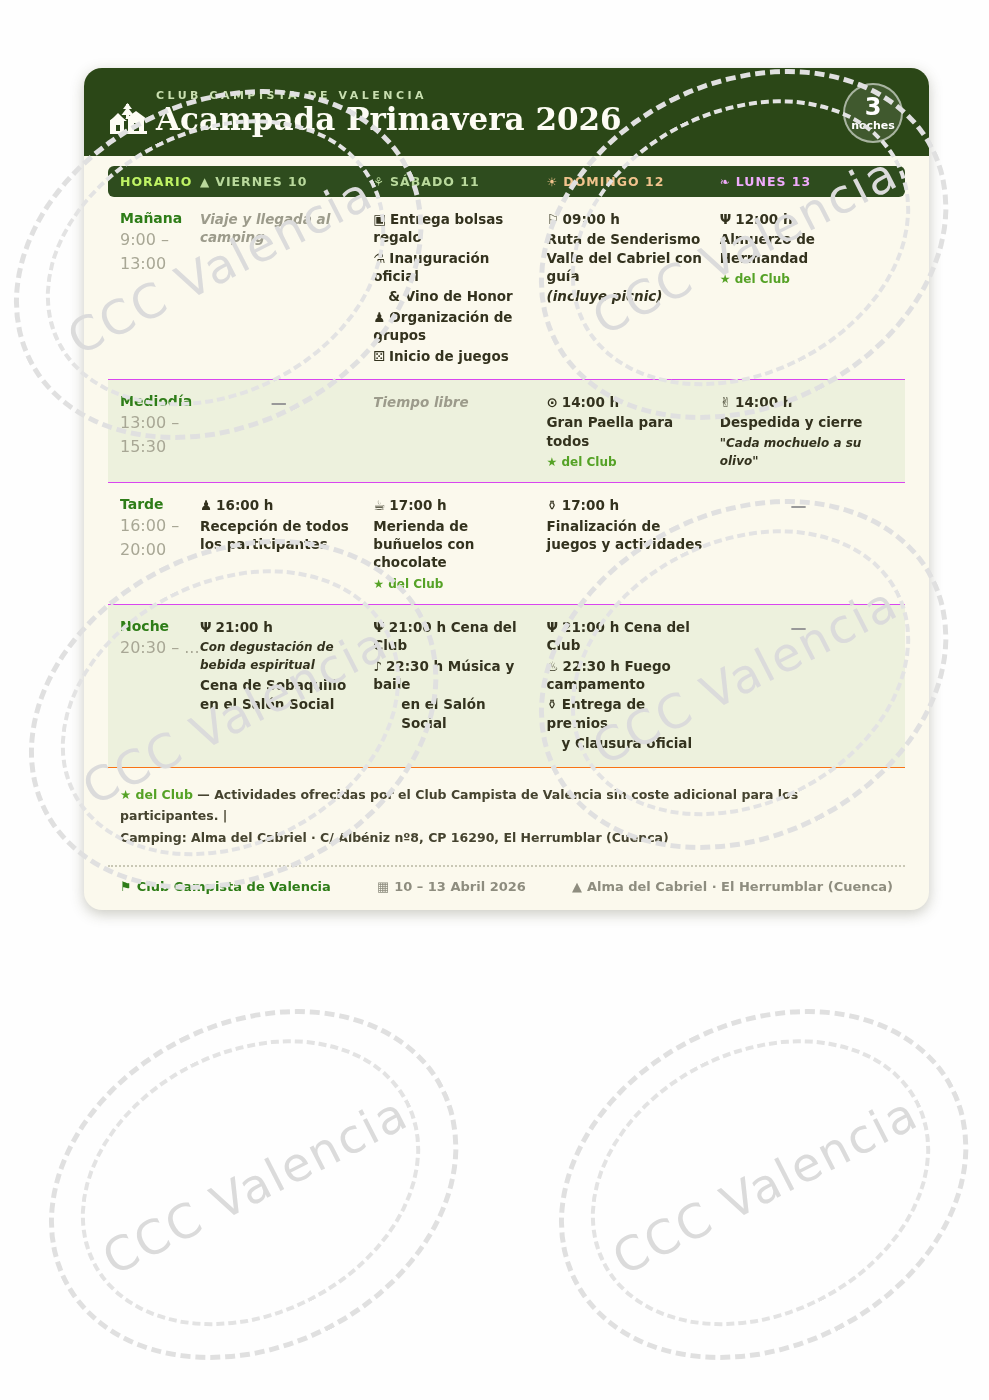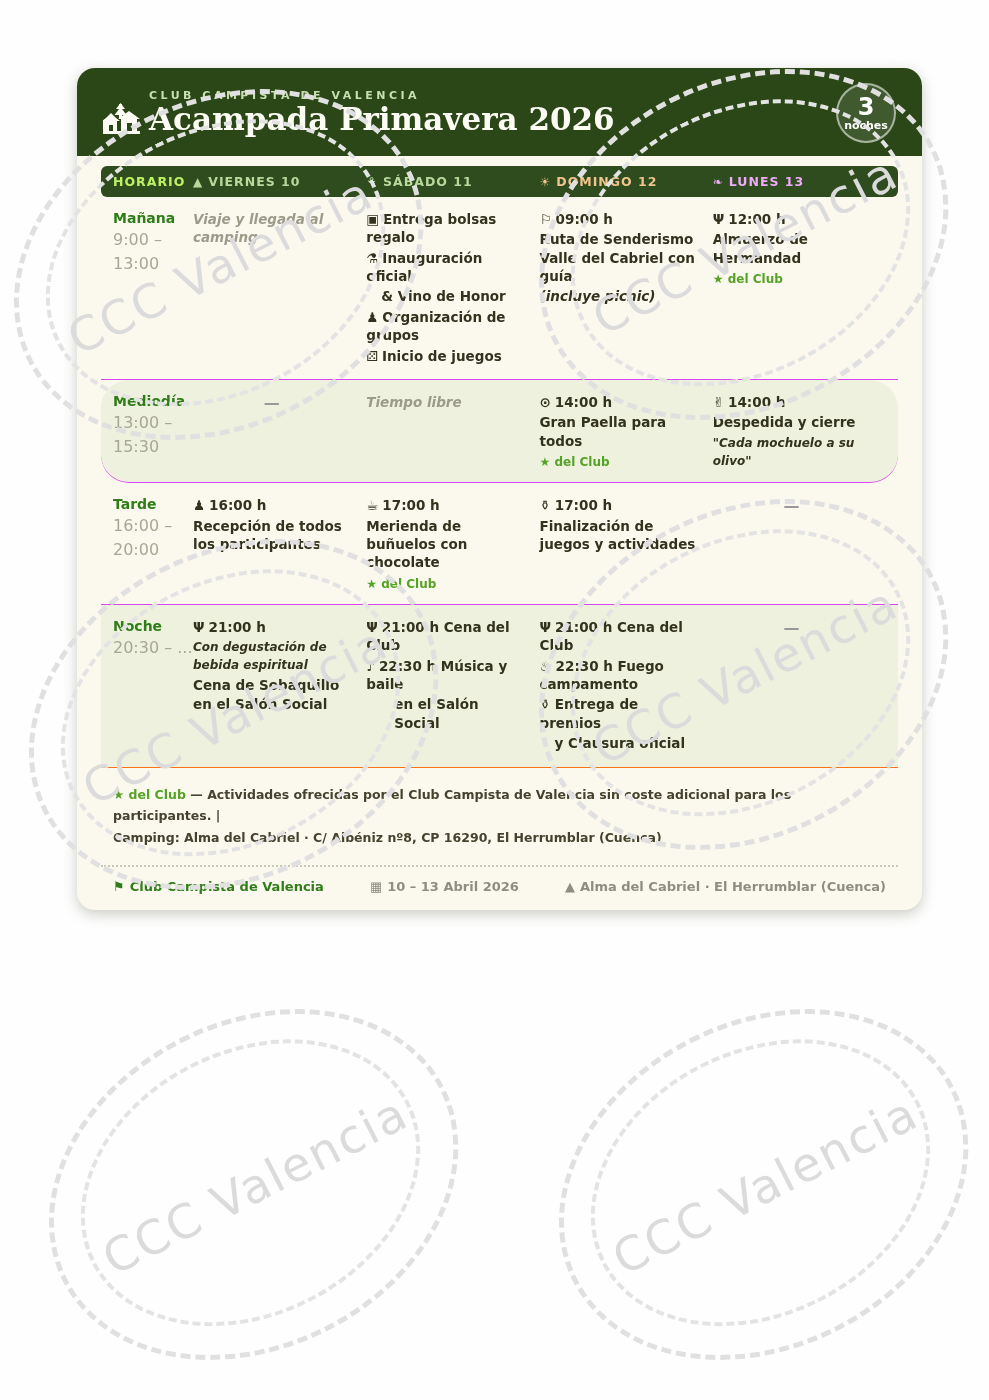--- a/index.html
+++ b/index.html
@@ -12,21 +12,21 @@
   .wm{position:absolute;width:430px;height:330px;z-index:6;pointer-events:none;transform:rotate(-27deg);}
   .wm .ring-outer{position:absolute;left:0;top:0;width:418px;height:318px;border:5px dashed #e0e0e0;border-radius:50%;}
   .wm .ring-inner{position:absolute;left:34px;top:28px;width:348px;height:258px;border:4px dashed #e3e3e3;border-radius:50%;}
   .wm .wm-text{
     position:absolute;left:0;top:0;width:100%;height:100%;
     display:flex;align-items:center;justify-content:center;
     color:#dbdbdb;font-size:47px;letter-spacing:2px;font-weight:normal;
   }
   
   .card{
-    position:absolute;left:77px;top:68px;width:845px;z-index:2;
+    position:absolute;left:84px;top:68px;width:845px;z-index:2;
     background:#fbf9ed;border-radius:18px;
     box-shadow:0 4px 14px rgba(70,70,40,.28);
   }
   .band{
     background:#2b4717;border-radius:18px 18px 0 0;
     padding:15px 26px 13px 26px;
     display:flex;align-items:center;justify-content:space-between;
   }
   .band-left{display:flex;align-items:center;gap:8px;}
   .camp-svg{flex:0 0 auto;margin-top:14px;}
@@ -47,21 +47,21 @@
   .thead{
     background:#2e4c1e;border-radius:6px;padding:8px 12px;align-items:center;
   }
   .th{font-size:12.5px;font-weight:bold;letter-spacing:1px;white-space:nowrap;}
   .th-horario{color:#bef264;}
   .th-green{color:#b9d99c;}
   .th-orange{color:#f1c38d;}
   .th-gold{color:#f0abfc;}
   .th .ic{margin-right:5px;font-size:12px;}
   .row{padding:13px 12px 12px 12px;border-bottom:1px solid #d946ef;}
-  .row.tint{background:#edf1dd;border-radius:28px;}
+  .row.tint{background:#edf1dd;}
   .rname{color:#2e7d18;font-weight:bold;font-size:14px;}
   .rtime{color:#a8a795;font-size:16px;line-height:1.5;margin-top:2px;}
   .cell{padding-right:16px;font-size:13.5px;font-weight:bold;color:#33321e;line-height:1.36;}
   .ln{margin-bottom:2px;}
   .ic{margin-right:4px;}
   .indent1{padding-left:15px;}
   .indent2{padding-left:28px;}
   .muted-italic{color:#9c9b8b;font-style:italic;font-weight:bold;}
   .club{color:#55a226;font-size:12px;margin-top:4px;font-weight:bold;}
   .dash-cell{color:#999;text-align:center;font-weight:bold;padding-right:16px;}

